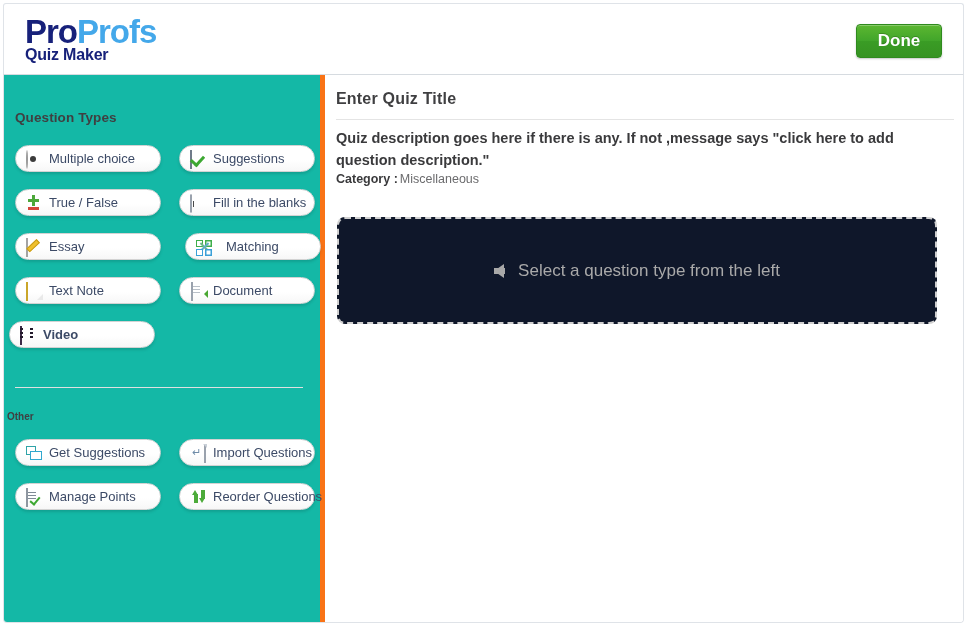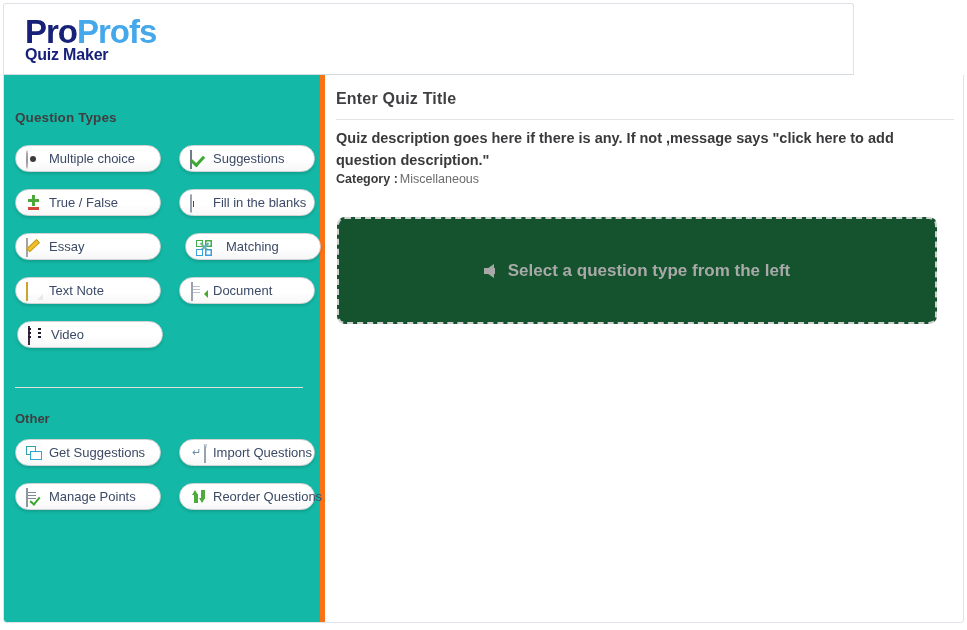--- a/index.html
+++ b/index.html
@@ -15,21 +15,21 @@
     position: relative;
     width: 967px;
     height: 630px;
     background: #ffffff;
   }
 
   
   .header {
     position: absolute;
     left: 3px; top: 3px;
-    width: 851px; height: 72px;
+    width: 961px; height: 72px;
     background: #ffffff;
     border: 1px solid #dfe3e8;
     border-radius: 3px 3px 0 0;
     border-bottom: 1px solid #d6dbe0;
   }
   .logo {
     position: absolute;
     left: 21px; top: 11px;
     user-select: none;
   }
@@ -92,22 +92,22 @@
   .sidebar-title {
     position: absolute;
     left: 11px; top: 35px;
     font-size: 13.5px;
     font-weight: bold;
     color: #3f3f41;
     letter-spacing: 0.1px;
   }
   .other-title {
     position: absolute;
-    left: 11px; top: 336px;
-    font-size: 13px;
+    left: 3px; top: 336px;
+    font-size: 10px;
     font-weight: bold;
     color: #3f3f41;
   }
   .divider {
     position: absolute;
     left: 11px; top: 312px;
     width: 288px; height: 1px;
     background: #e0e0e0;
   }
 
@@ -430,27 +430,26 @@
     font-size: 12.5px;
     color: #5a5a5c;
   }
   .quiz-cat b { color: #3a3a3c; font-weight: bold; }
   .quiz-cat span.val { color: #6b6b6d; margin-left: 2px; }
 
   .dropzone {
     position: absolute;
     left: 11px; top: 142px;
     width: 600px; height: 107px;
-    background: #14532d;
+    background: #0f172a;
     border: 2px dashed #d0d0d0;
     border-radius: 8px;
     display: flex;
     align-items: center;
     justify-content: center;
-    font-weight: bold;
   }
   .dropzone .arrow {
     width: 0; height: 0;
     border-style: solid;
     border-width: 7px 10px 7px 0;
     border-color: transparent #a8a8a8 transparent transparent;
     position: relative;
     margin-right: 14px;
   }
   .dropzone .arrow::after {
@@ -468,20 +467,21 @@
 </head>
 <body>
 
 <div id="app">
 
   <div class="header">
     <div class="logo">
       <div class="logo-main"><span class="logo-pro">Pro</span><span class="logo-profs">Profs</span></div>
       <div class="logo-sub">Quiz Maker</div>
     </div>
+    <div class="done-btn">Done</div>
   </div>
 
   <div class="body-shell">
 
     <div class="sidebar">
       <div class="sidebar-title">Question Types</div>
 
       <div class="qt-grid">
 
         <div class="pill" style="left:11px; top:70px; width:146px;">
@@ -522,21 +522,21 @@
         <div class="pill" style="left:11px; top:202px; width:146px;">
           <span class="ico"><span class="ico-note"></span></span>
           <span class="lbl">Text Note</span>
         </div>
 
         <div class="pill" style="left:175px; top:202px; width:136px;">
           <span class="ico"><span class="ico-doc"></span></span>
           <span class="lbl">Document</span>
         </div>
 
-        <div class="pill" style="left:13px; top:246px; width:146px;">
+        <div class="pill" style="left:5px; top:246px; width:146px;font-weight:bold;">
           <span class="ico"><span class="ico-video"></span></span>
           <span class="lbl">Video</span>
         </div>
 
       </div>
 
       <div class="divider"></div>
       <div class="other-title">Other</div>
 
       <div class="qt-grid">

